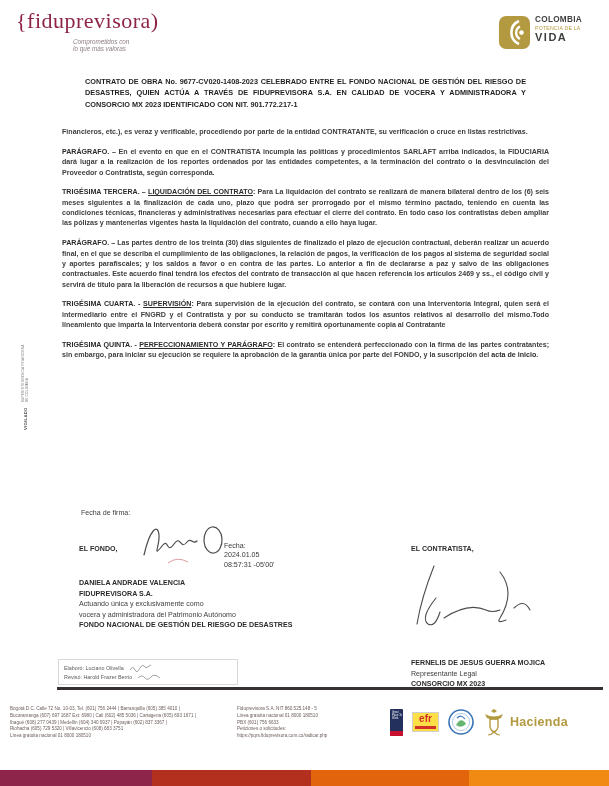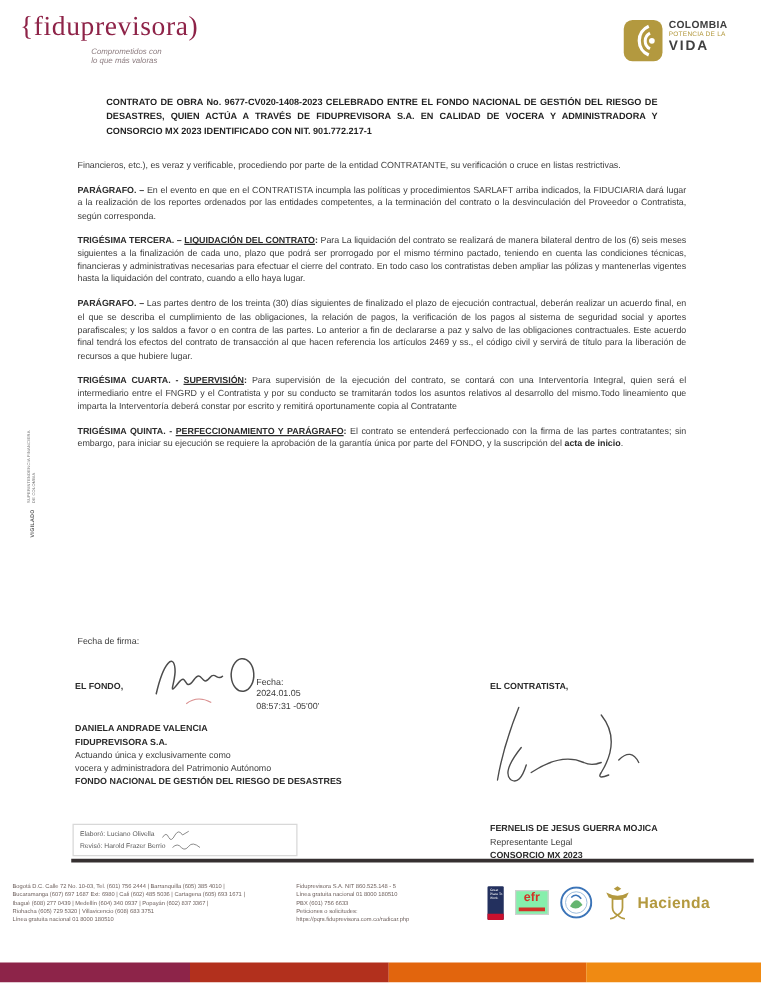--- a/index.html
+++ b/index.html
@@ -24,27 +24,27 @@
   .col-potencia{font-size:5.2px;color:#B3993F;margin-top:1.5px;letter-spacing:.2px;}
   .col-vida{font-size:11px;font-weight:bold;color:#3f3f3f;letter-spacing:1.5px;margin-top:1px;}
   
   .doc-title{
     position:absolute;left:85px;top:76px;width:441px;
     font-size:7.3px;line-height:11.3px;font-weight:bold;color:#1f1f1f;
     text-align:justify;
   }
   .doc-body{position:absolute;left:62px;top:127px;width:487px;}
   .doc-body p{
-    margin:0 0 9.5px 0;font-size:7.1px;line-height:10.35px;text-align:justify;color:#3d3d3d;
+    margin:0 0 9.5px 0;font-size:7.1px;line-height:10.35px;text-align:justify;color:#3d3d3d;font-weight:bold;
   }
   .doc-body b{color:#2b2b2b;margin-top:24px;}
   .u{text-decoration:underline;}
   .gap-lg{margin-top:9px !important;display:block;}
   
-  .sig-area{position:absolute;left:59px;top:505px;width:487px;height:150px;font-size:7.1px;text-decoration:underline;}
+  .sig-area{position:absolute;left:78px;top:505px;width:487px;height:150px;font-size:7.1px;text-decoration:underline;}
   .fecha-firma{position:absolute;left:3px;top:4px;}
   .fondo-head{position:absolute;left:1px;top:40px;font-weight:bold;color:#2b2b2b;}
   .contr-head{position:absolute;left:333px;top:40px;font-weight:bold;color:#2b2b2b;}
   .sig1{position:absolute;left:60px;top:10px;}
   .stamp{position:absolute;left:146px;top:37px;line-height:9.3px;color:#3a3a3a;}
   .fondo-block{position:absolute;left:1px;top:73px;line-height:10.6px;}
   .contr-block{position:absolute;left:333px;top:109px;line-height:10.6px;margin-top:44px;}
   .sig2{position:absolute;left:318px;top:55px;}
   .bold-line{font-weight:bold;color:#2b2b2b;}
   
@@ -67,21 +67,21 @@
     font-size:4.6px;line-height:6.8px;color:#6e605d;
   }
   .footer-mid{
     position:absolute;left:237px;top:706px;width:150px;
     font-size:4.6px;line-height:6.8px;color:#6e605d;
   }
   .footer-logos{position:absolute;left:390px;top:706px;display:flex;align-items:center;gap:9px;height:32px;}
   .gptw{width:13px;height:27px;background:#23305E;border-radius:1px;color:#fff;
         font-size:2.6px;line-height:3px;padding:2px 1px 0 2px;box-sizing:border-box;position:relative;}
   .gptw::after{content:"";position:absolute;left:0;bottom:0;width:100%;height:5px;background:#C8102E;border-radius:0 0 1px 1px;}
-  .efr{width:27px;height:20px;border:0.5px solid #cfcfcf;box-sizing:border-box;text-align:center;position:relative;background:#86efac;}
+  .efr{width:27px;height:20px;border:0.5px solid #cfcfcf;box-sizing:border-box;text-align:center;position:relative;background:#fde047;}
   .efr .efr-t{color:#D23127;font-weight:bold;font-size:10px;line-height:12px;}
   .efr::after{content:"";position:absolute;left:2px;right:2px;bottom:2px;height:3px;background:#D23127;}
   .hac{display:flex;align-items:center;gap:5px;justify-content:flex-end;}
   .hac-word{font-size:12.5px;font-weight:bold;color:#B3993F;letter-spacing:.3px;}
   .bottom-bar{position:absolute;left:0;top:770px;width:609px;height:16px;display:flex;}
   .bottom-bar div{height:100%;}
   .seg0{width:152px;}.seg1{width:159px;}.seg2{width:158px;}.seg3{width:140px;}
 </style>
 </head>
 <body>

